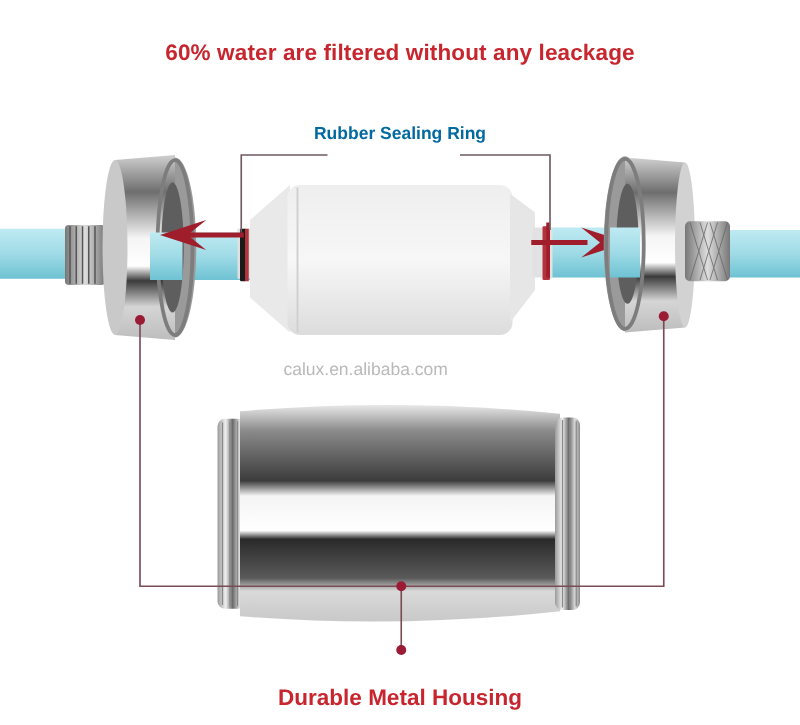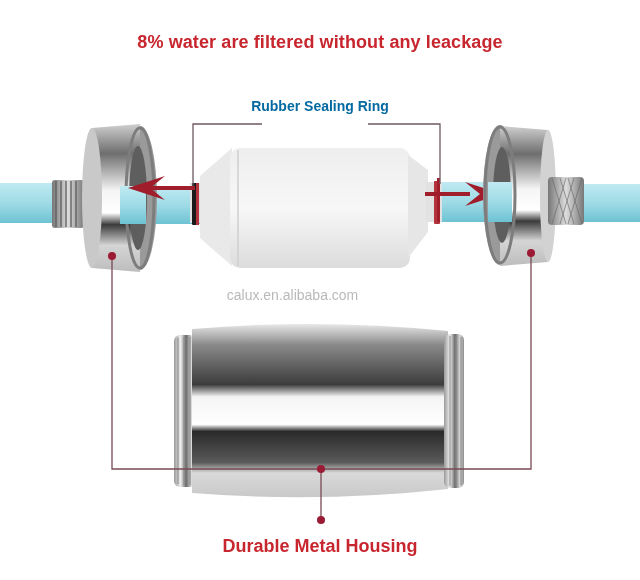--- a/index.html
+++ b/index.html
@@ -8,21 +8,21 @@
   .abs { position:absolute; }
   .headline {
     left:0; width:640px; top:32px; text-align:center;
     color:#c8262e; font-weight:bold; font-size:18px; letter-spacing:0.1px;
   }
   .label-ring {
     left:0; width:640px; top:98px; text-align:center;
     color:#0369a1; font-weight:bold; font-size:14px;
   }
   .label-housing {
-    left:0; width:640px; top:536px; text-align:center;
+    left:0; width:640px; top:548px; text-align:center;
     color:#c8262e; font-weight:bold; font-size:18px;
   }
   .watermark {
     left:0; width:585px; top:287px; text-align:center;
     color:#b9b9b9; font-size:14px;
   }
   svg { position:absolute; left:0; top:0; }
 </style>
 </head>
 <body>
@@ -172,16 +172,16 @@
     <path d="M321 469 L321 520"></path>
   </g>
   <g fill="#9b1b35">
     <circle cx="112" cy="256" r="4"></circle>
     <circle cx="531" cy="253" r="4"></circle>
     <circle cx="321" cy="469" r="4"></circle>
     <circle cx="321" cy="520" r="4"></circle>
   </g>
 </svg>
 
-<div class="abs headline">8% water are filtered without any leackage</div>
+<div class="abs headline">60% water are filtered without any leackage</div>
 <div class="abs label-ring">Rubber Sealing Ring</div>
 <div class="abs watermark">calux.en.alibaba.com</div>
 <div class="abs label-housing">Durable Metal Housing</div>
 
 </body></html>

